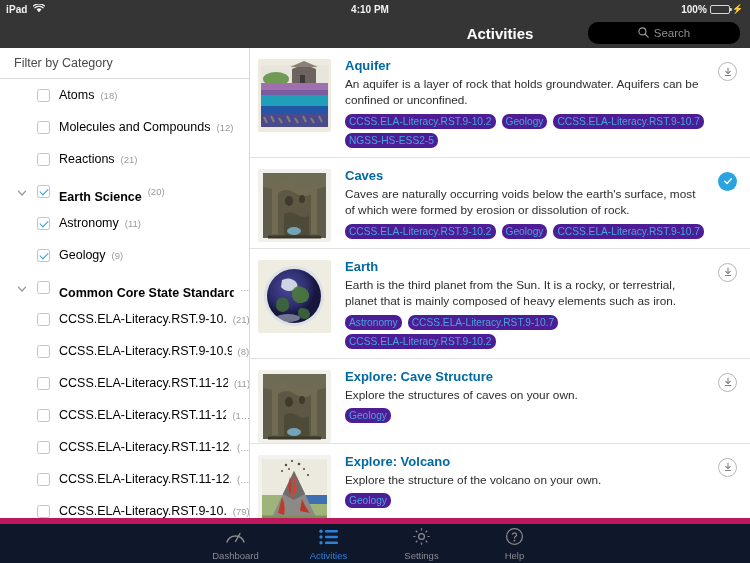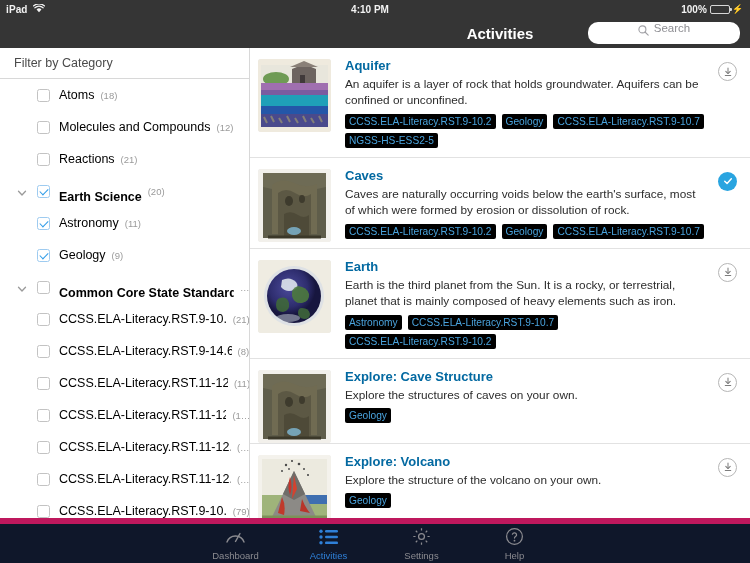--- a/index.html
+++ b/index.html
@@ -43,22 +43,22 @@
   
   .navbar {
     height: 30px; background: #353535; flex: 0 0 30px;
     display: flex; align-items: center; position: relative; padding: 0 10px;
   }
   .nav-title {
     position: absolute; left: 250px; right: 0; text-align: center;
     color: #ffffff; font-size: 15px; font-weight: bold; pointer-events: none;
   }
   .search-wrap {
-    margin-left: auto; width: 152px; height: 22px; background: #ffffff;
-    border-radius: 10px; display: flex; align-items: flex-start; justify-content: center;
+    margin-left: auto; width: 152px; height: 22px; background: #000000;
+    border-radius: 10px; display: flex; align-items: center; justify-content: center;
     gap: 5px; position: relative; z-index: 3;
   }
   .search-ph { color: #8e8e93; font-size: 11.5px; }
 
   
   .body-split { flex: 1 1 auto; display: flex; min-height: 0; }
 
   
   .sidebar {
     width: 250px; flex: 0 0 250px; background: #ffffff;
@@ -114,22 +114,22 @@
   .thumb {
     width: 73px; height: 73px; flex: 0 0 73px; border-radius: 3px;
     overflow: hidden; background: #e9e9e9; margin-top: 1px;
   }
   .thumb svg { display: block; width: 73px; height: 73px; }
   .act-body { flex: 1 1 auto; padding-left: 14px; padding-right: 34px; min-width: 0; }
   .act-title { font-size: 13px; font-weight: bold; color: #0369a1; margin-bottom: 4px; }
   .act-desc { font-size: 11.8px; color: #2c2c2c; line-height: 1.35; margin-bottom: 5px; }
   .tags { display: flex; flex-wrap: wrap; gap: 4px 6px; padding-bottom: 9px; }
   .tag {
-    background: #000000; color: #4aa3dd; font-size: 10.2px;
-    padding: 2px 4px; border-radius: 2px; white-space: nowrap;
+    background: #4c1d95; color: #4aa3dd; font-size: 10.2px;
+    padding: 2px 4px; border-radius: 7px; white-space: nowrap;
   }
   .act-action { position: absolute; right: 13px; top: 14px; }
   .dl-circle {
     width: 19px; height: 19px; border-radius: 50%; border: 1px solid #b6b6b6;
     display: flex; align-items: center; justify-content: center;
   }
   .done-circle {
     width: 19px; height: 19px; border-radius: 50%; background: #29a4e0;
     display: flex; align-items: center; justify-content: center;
   }
@@ -235,21 +235,21 @@
             <span class="row-label bold">Common Core State Standards</span>
             <span class="row-count">…</span>
           </div>
           <div class="filter-row has-chev">
             <span class="cbx "></span>
             <span class="row-label ">CCSS.ELA-Literacy.RST.9-10.3</span>
             <span class="row-count">(21)</span>
           </div>
           <div class="filter-row has-chev">
             <span class="cbx "></span>
-            <span class="row-label ">CCSS.ELA-Literacy.RST.9-14.6</span>
+            <span class="row-label ">CCSS.ELA-Literacy.RST.9-10.9</span>
             <span class="row-count">(8)</span>
           </div>
           <div class="filter-row has-chev">
             <span class="cbx "></span>
             <span class="row-label ">CCSS.ELA-Literacy.RST.11-12.9</span>
             <span class="row-count">(11)</span>
           </div>
           <div class="filter-row has-chev">
             <span class="cbx "></span>
             <span class="row-label ">CCSS.ELA-Literacy.RST.11-12.7</span>

